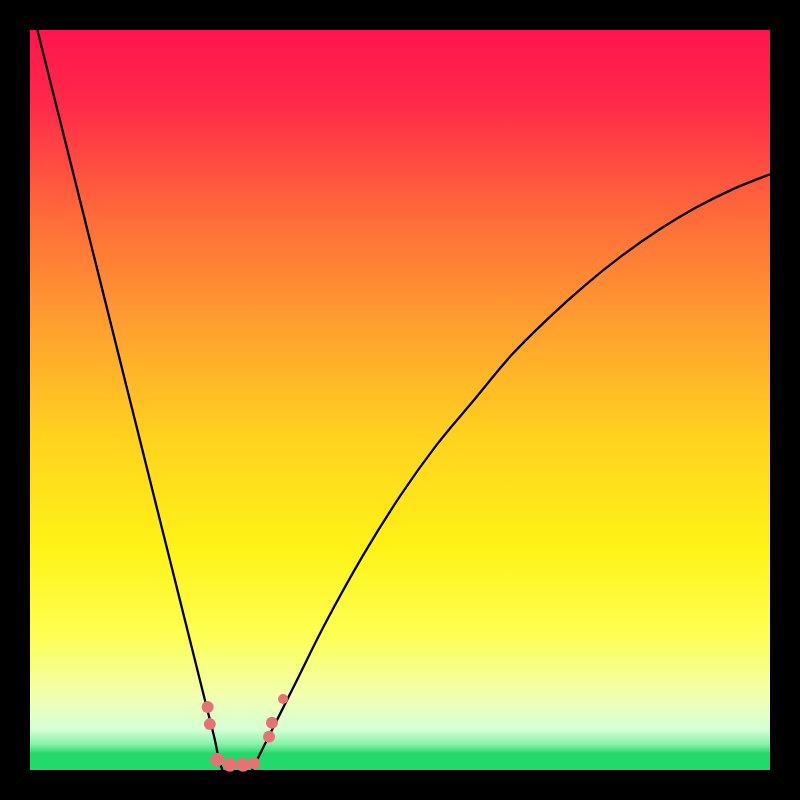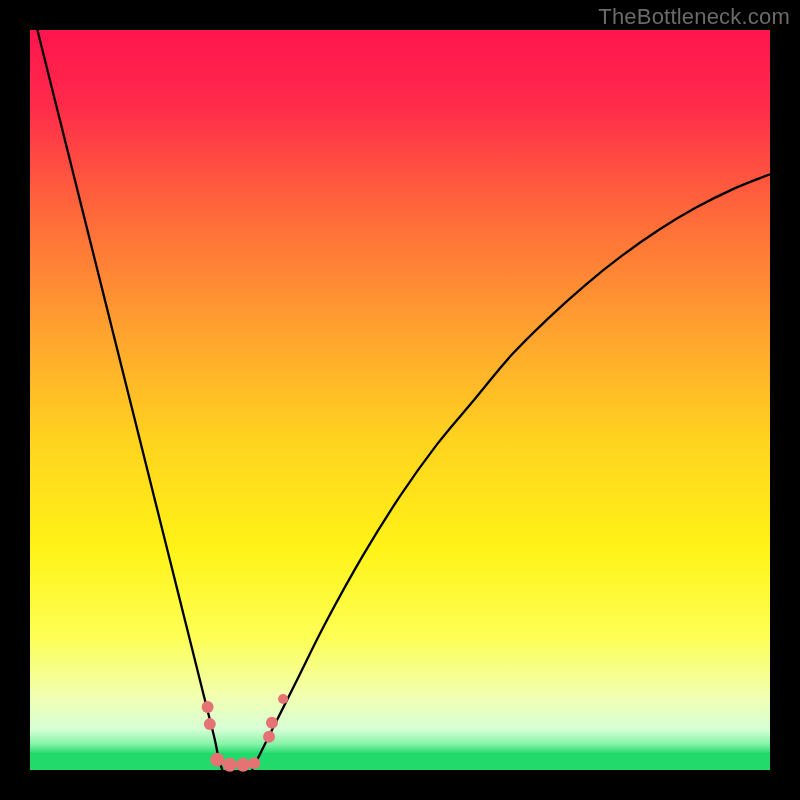--- a/index.html
+++ b/index.html
@@ -33,21 +33,20 @@
     position: absolute;
     left: 0;
     top: 0;
   }
 </style>
 </head>
 <body>
 
 <div class="frame">
 
-  <div class="watermark">TheBottleneck.com</div>
 
   <svg id="chart-svg" width="800" height="800">
     <defs>
       <linearGradient id="bg-grad" x1="0" y1="0" x2="0" y2="1">
           <stop offset="0%" stop-color="#ff154e"></stop>
           <stop offset="10%" stop-color="#ff2a4a"></stop>
           <stop offset="25%" stop-color="#ff6a3a"></stop>
           <stop offset="40%" stop-color="#ffa030"></stop>
           <stop offset="55.00000000000001%" stop-color="#ffd21f"></stop>
           <stop offset="70%" stop-color="#fff317"></stop>

